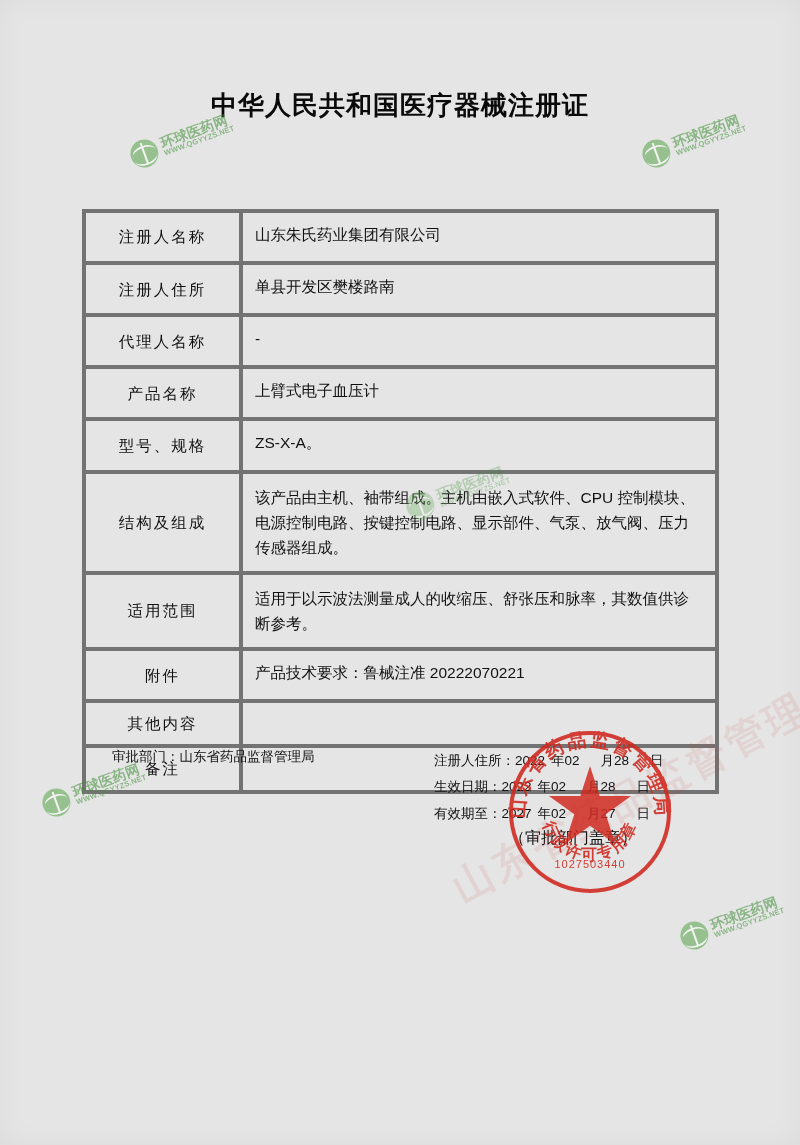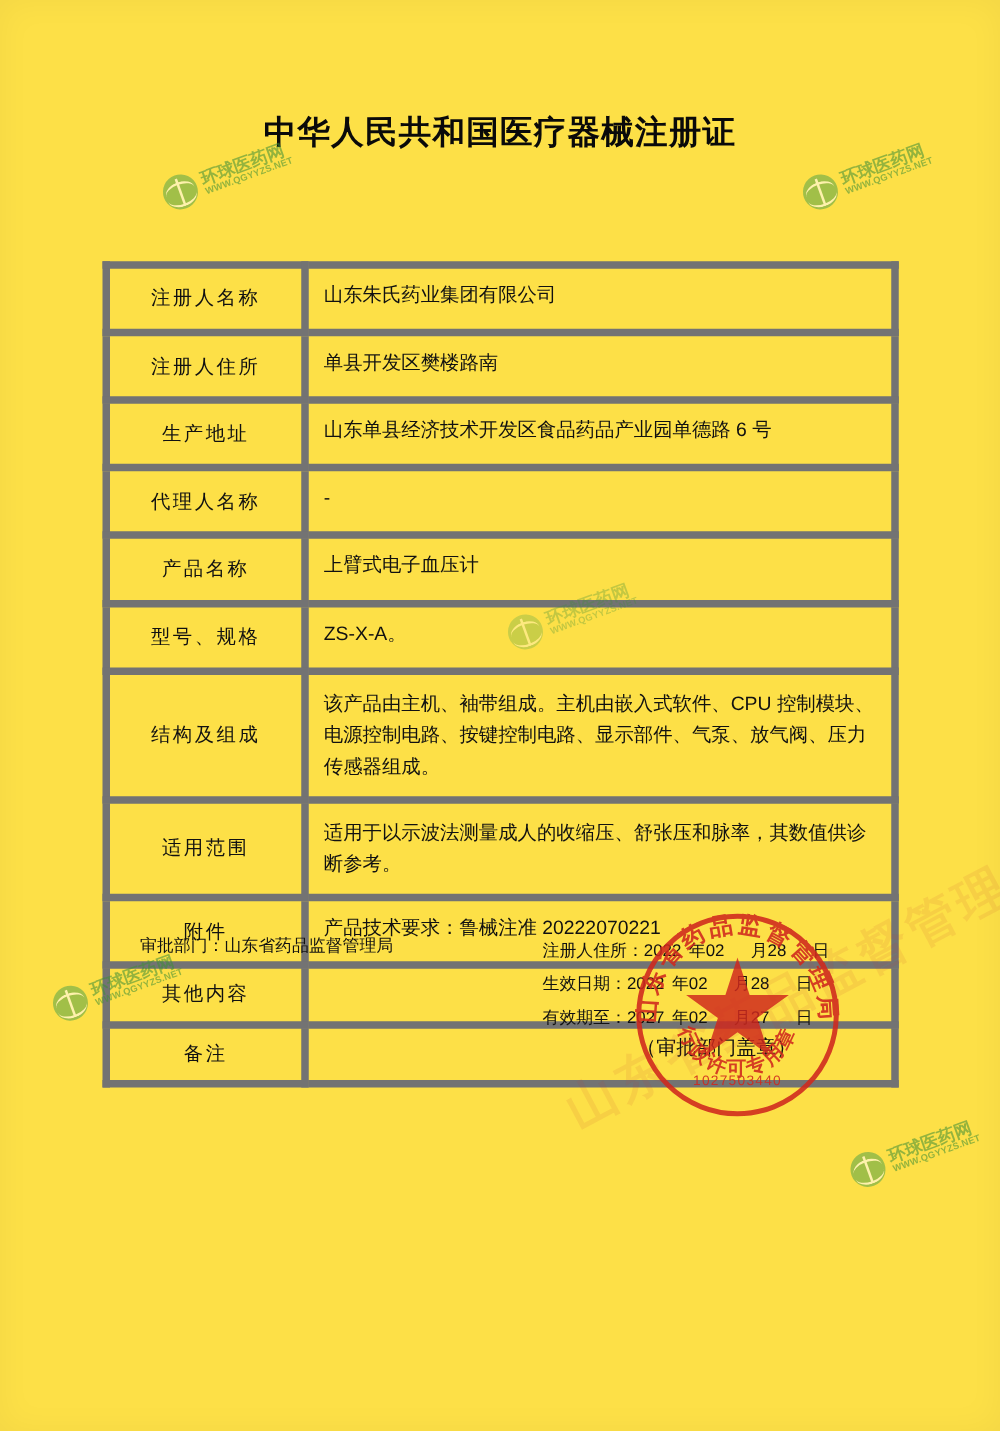--- a/index.html
+++ b/index.html
@@ -12,21 +12,21 @@
     height: 1145px;
     position: relative;
     font-family: "Liberation Sans", sans-serif;
     color: #111;
     overflow: hidden;
   }
 
   .page {
     position: absolute;
     inset: 0;
-    background: #fde047;
+    background: #e5e5e5;
   }
 
   
   .page::after {
     content: "";
     position: absolute;
     inset: 0;
     pointer-events: none;
     box-shadow: inset 0 0 28px rgba(0,0,0,0.045);
   }
@@ -56,21 +56,21 @@
 
   table.cert {
     position: absolute;
     top: 209px;
     left: 82px;
     width: 637px;
     border-collapse: collapse;
     table-layout: fixed;
   }
   table.cert td {
-    border: 6px solid #737373;
+    border: 4px solid #737373;
     font-size: 15.5px;
     color: #111;
     vertical-align: middle;
     margin-left: 10px;
   }
   td.k {
     width: 145px;
     text-align: center;
     padding: 9px 4px;
     letter-spacing: 2px;
@@ -213,24 +213,20 @@
 
   <table class="cert">
     <tbody>
       <tr>
         <td class="k">注册人名称</td>
         <td class="v">山东朱氏药业集团有限公司</td>
       </tr>
       <tr>
         <td class="k">注册人住所</td>
         <td class="v">单县开发区樊楼路南</td>
-      </tr>
-      <tr>
-        <td class="k">生产地址</td>
-        <td class="v">山东单县经济技术开发区食品药品产业园单德路 6 号</td>
       </tr>
       <tr>
         <td class="k">代理人名称</td>
         <td class="v dash">-</td>
       </tr>
       <tr>
         <td class="k">产品名称</td>
         <td class="v">上臂式电子血压计</td>
       </tr>
       <tr>

